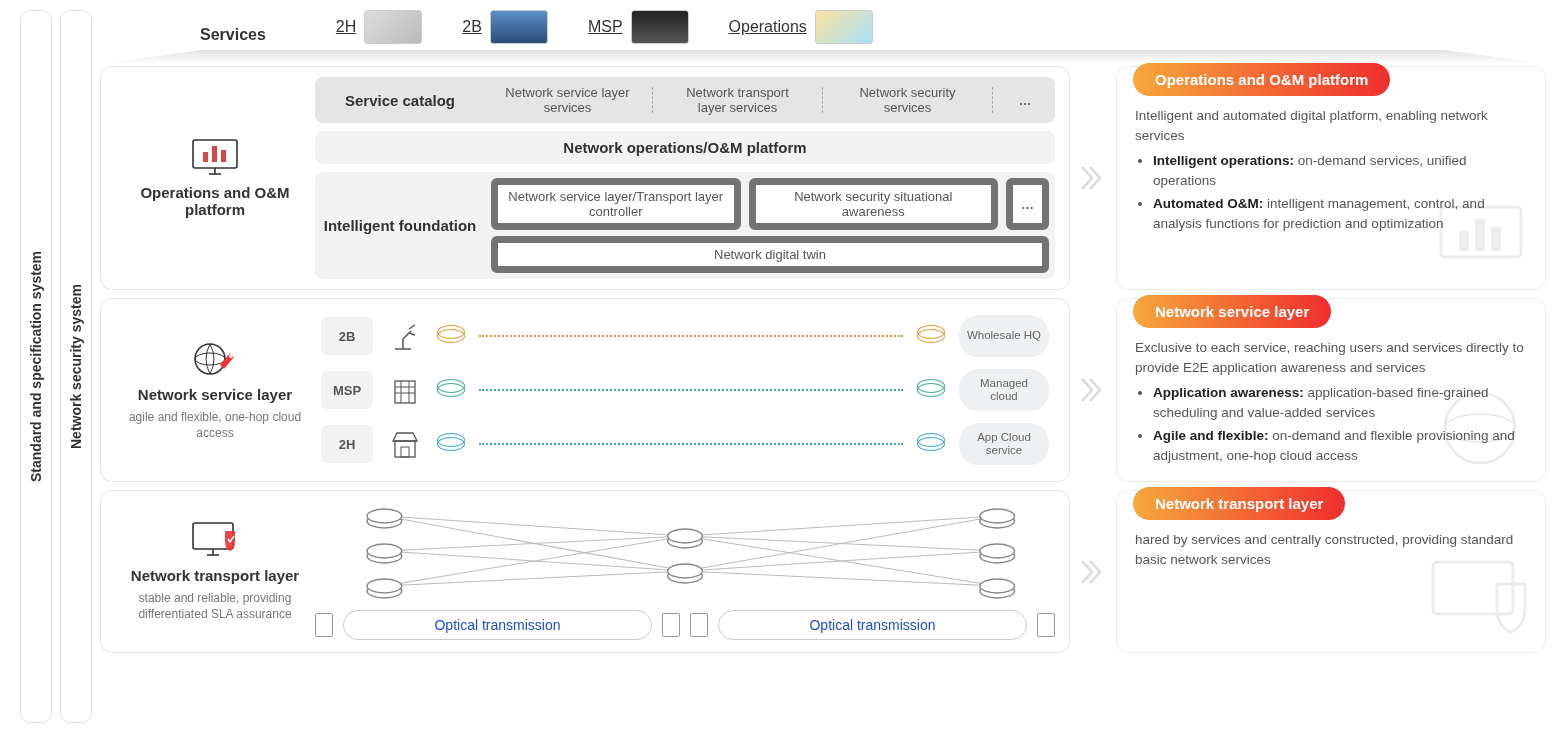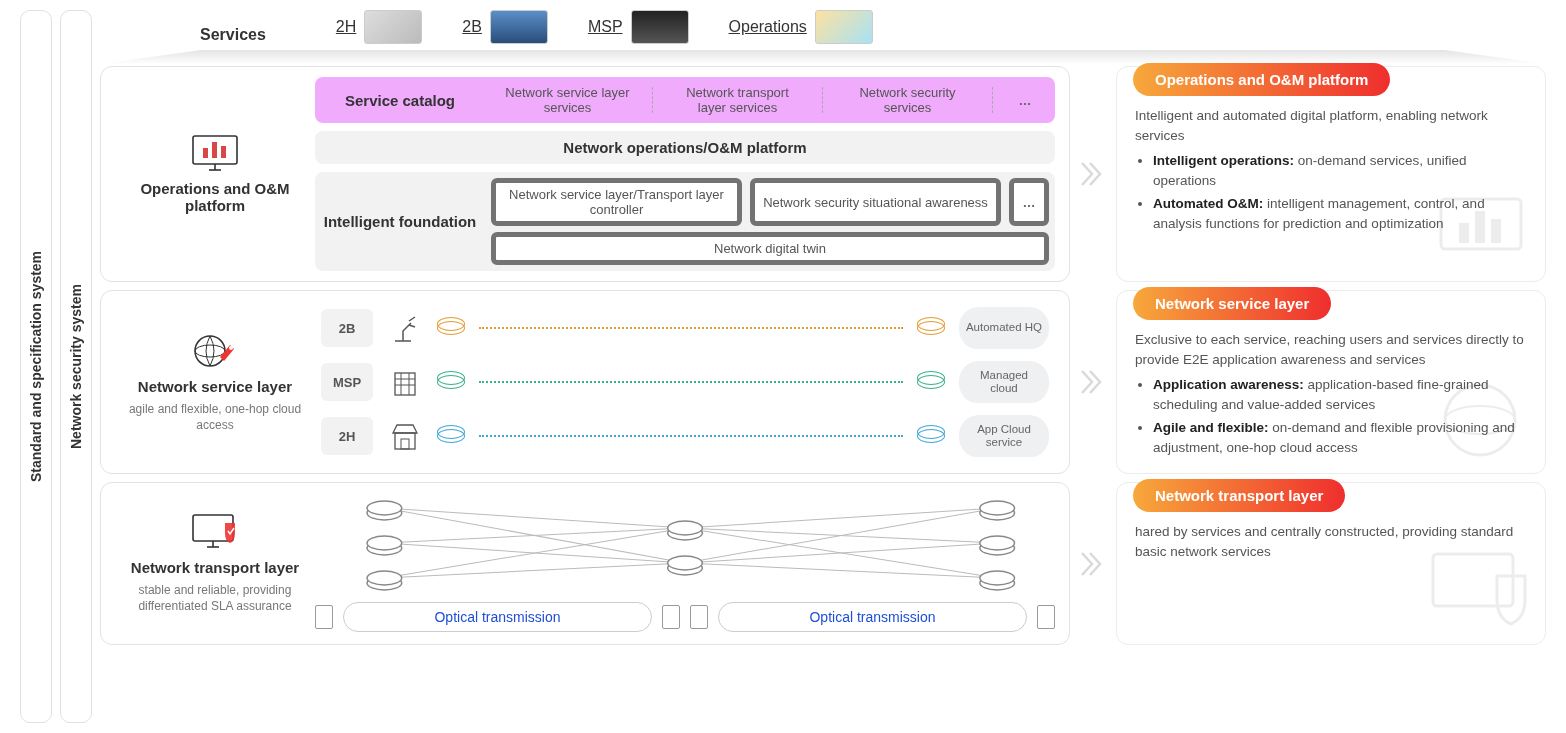--- a/index.html
+++ b/index.html
@@ -51,34 +51,34 @@
     flex:1; border:1px solid #e3e3e3; border-radius:12px;
     display:flex; padding:10px 14px; background:#fff;
   }
   .left-block { width:200px; display:flex; flex-direction:column; align-items:center; justify-content:center; text-align:center; gap:6px; padding:0 8px; }
   .left-block .icon { width:52px; height:40px; display:flex; align-items:center; justify-content:center; }
   .left-block .lb-title { font-weight:700; font-size:15px; }
   .left-block .lb-sub { font-size:12px; color:#777; line-height:1.35; }
   .right-block { flex:1; display:flex; flex-direction:column; gap:8px; }
 
   .row-box { border-radius:8px; display:flex; align-items:stretch; }
-  .catalog { background:#f0abfc; }
+  .catalog { background:#e5e5e5; }
   .oam { background:#f2f2f2; }
   .intel { background:#f2f2f2; }
   .row-box .head { width:170px; display:flex; align-items:center; justify-content:center; font-weight:700; font-size:15px; color:#333; text-align:center; padding:4px 8px;}
   .row-box .cells { flex:1; display:flex; align-items:center; padding:6px 10px; gap:12px; }
   .cell { flex:1; text-align:center; font-size:13px; color:#555; padding:2px 6px; }
   .divider { width:0; border-left:1px dashed #aaa; height:26px; }
   .ellip { width:40px; text-align:center; color:#666; font-weight:700; }
 
   .oam-center { flex:1; display:flex; align-items:center; justify-content:center; font-weight:700; font-size:15px; padding:8px 0; }
 
   .intel .stacks { flex:1; display:flex; flex-direction:column; gap:6px; padding:6px;}
   .intel .top { display:flex; gap:8px; }
-  .white-cell { background:#fff; border:5px solid #737373; border-radius:6px; flex:1; text-align:center; font-size:13px; color:#555; padding:4px 8px; display:flex; align-items:center; justify-content:center; }
+  .white-cell { background:#fff; border:7px solid #737373; border-radius:6px; flex:1; text-align:center; font-size:13px; color:#555; padding:4px 8px; display:flex; align-items:center; justify-content:center; }
   .white-cell.sm { flex:0 0 40px; font-weight:700; color:#666; }
 
   .chevron {
     width:30px; display:flex; align-items:center; justify-content:center;
   }
   .chevron svg { opacity:.55; }
 
   .desc-card {
     width:430px; border:1px solid #ececec; border-radius:12px;
     padding:0 18px 12px 18px; position:relative;
@@ -246,21 +246,21 @@
           <div class="net-row">
             <div class="tag">2B</div>
             <span class="iconcell">
               <svg width="28" height="30">
                   <path d="M4 28 H20 M12 28 V18 L20 10 M18 8 L24 4 M18 12 L24 14" stroke="#555" stroke-width="1.5" fill="none"></path>
                 </svg>
             </span>
             <span class="disc o"></span>
             <div class="dashed-line o"></div>
             <span class="disc o"></span>
-            <div class="cloud">Automated HQ</div>
+            <div class="cloud">Wholesale HQ</div>
           </div>
           <div class="net-row">
             <div class="tag">MSP</div>
             <span class="iconcell">
               <svg width="28" height="30">
                   <rect x="4" y="6" width="20" height="22" fill="none" stroke="#555" stroke-width="1.3"></rect>
                   <line x1="4" y1="12" x2="24" y2="12" stroke="#555"></line>
                   <line x1="4" y1="18" x2="24" y2="18" stroke="#555"></line>
                   <line x1="10" y1="6" x2="10" y2="28" stroke="#555"></line>
                   <line x1="18" y1="6" x2="18" y2="28" stroke="#555"></line>

